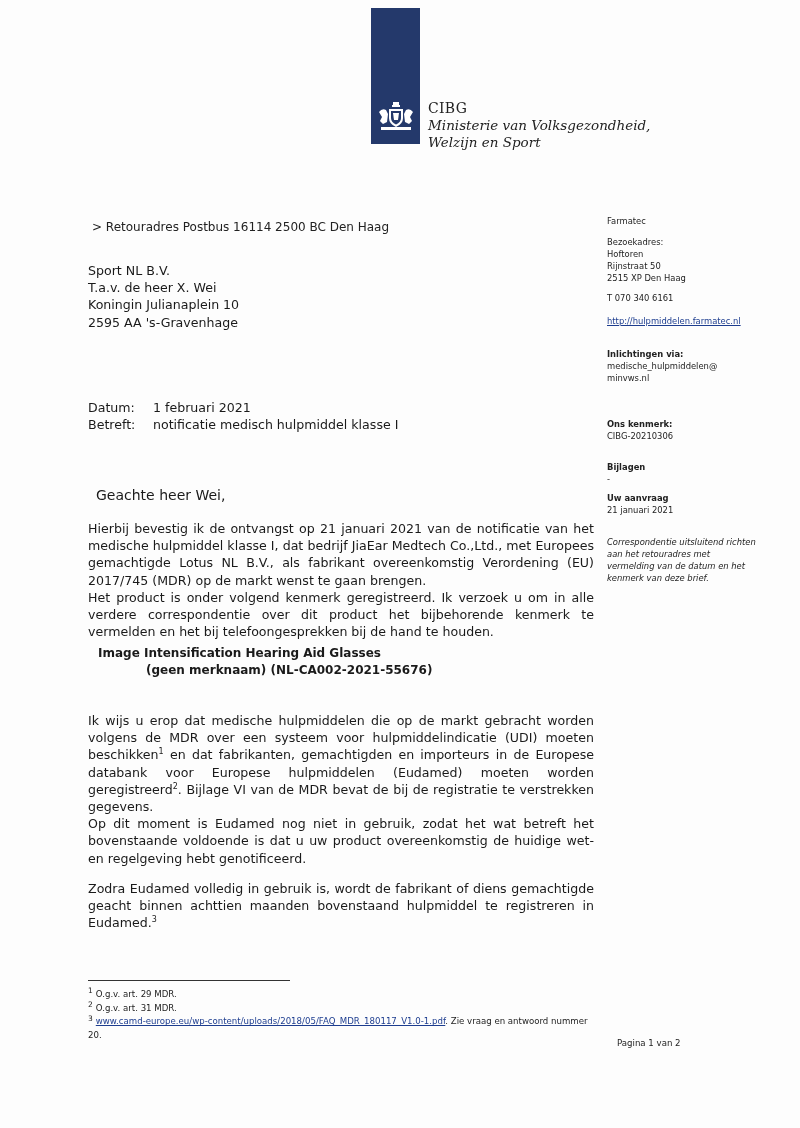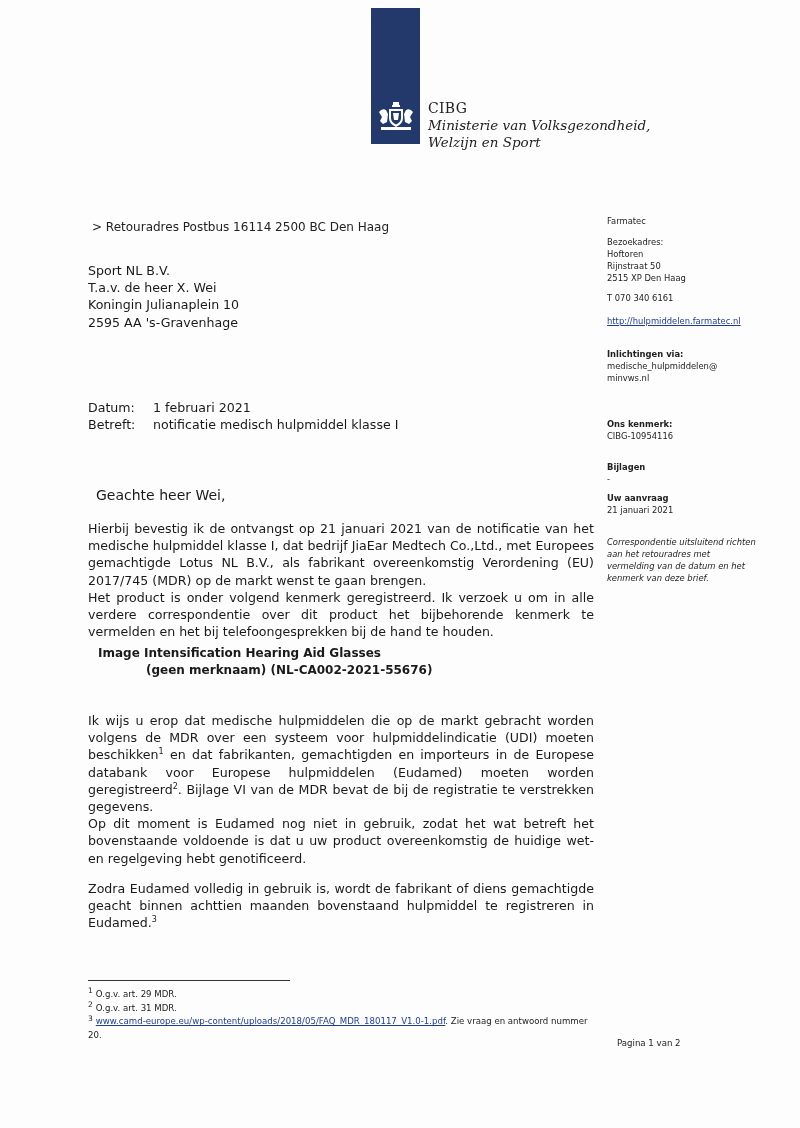--- a/index.html
+++ b/index.html
@@ -149,21 +149,21 @@
 </div>
 <div class="abs side s-tel">T 070 340 6161</div>
 <div class="abs side s-url"><a>http://hulpmiddelen.farmatec.nl</a></div>
 <div class="abs side s-inlicht">
   <div class="h">Inlichtingen via:</div>
   <div>medische_hulpmiddelen@</div>
   <div>minvws.nl</div>
 </div>
 <div class="abs side s-kenmerk">
   <div class="h">Ons kenmerk:</div>
-  <div>CIBG-10954116</div>
+  <div>CIBG-20210306</div>
 </div>
 <div class="abs side s-bijlagen">
   <div class="h">Bijlagen</div>
   <div>-</div>
 </div>
 <div class="abs side s-aanvraag">
   <div class="h">Uw aanvraag</div>
   <div>21 januari 2021</div>
 </div>
 <div class="abs side s-note" style="width:150px;">Correspondentie uitsluitend richten aan het retouradres met vermelding van de datum en het kenmerk van deze brief.</div>

